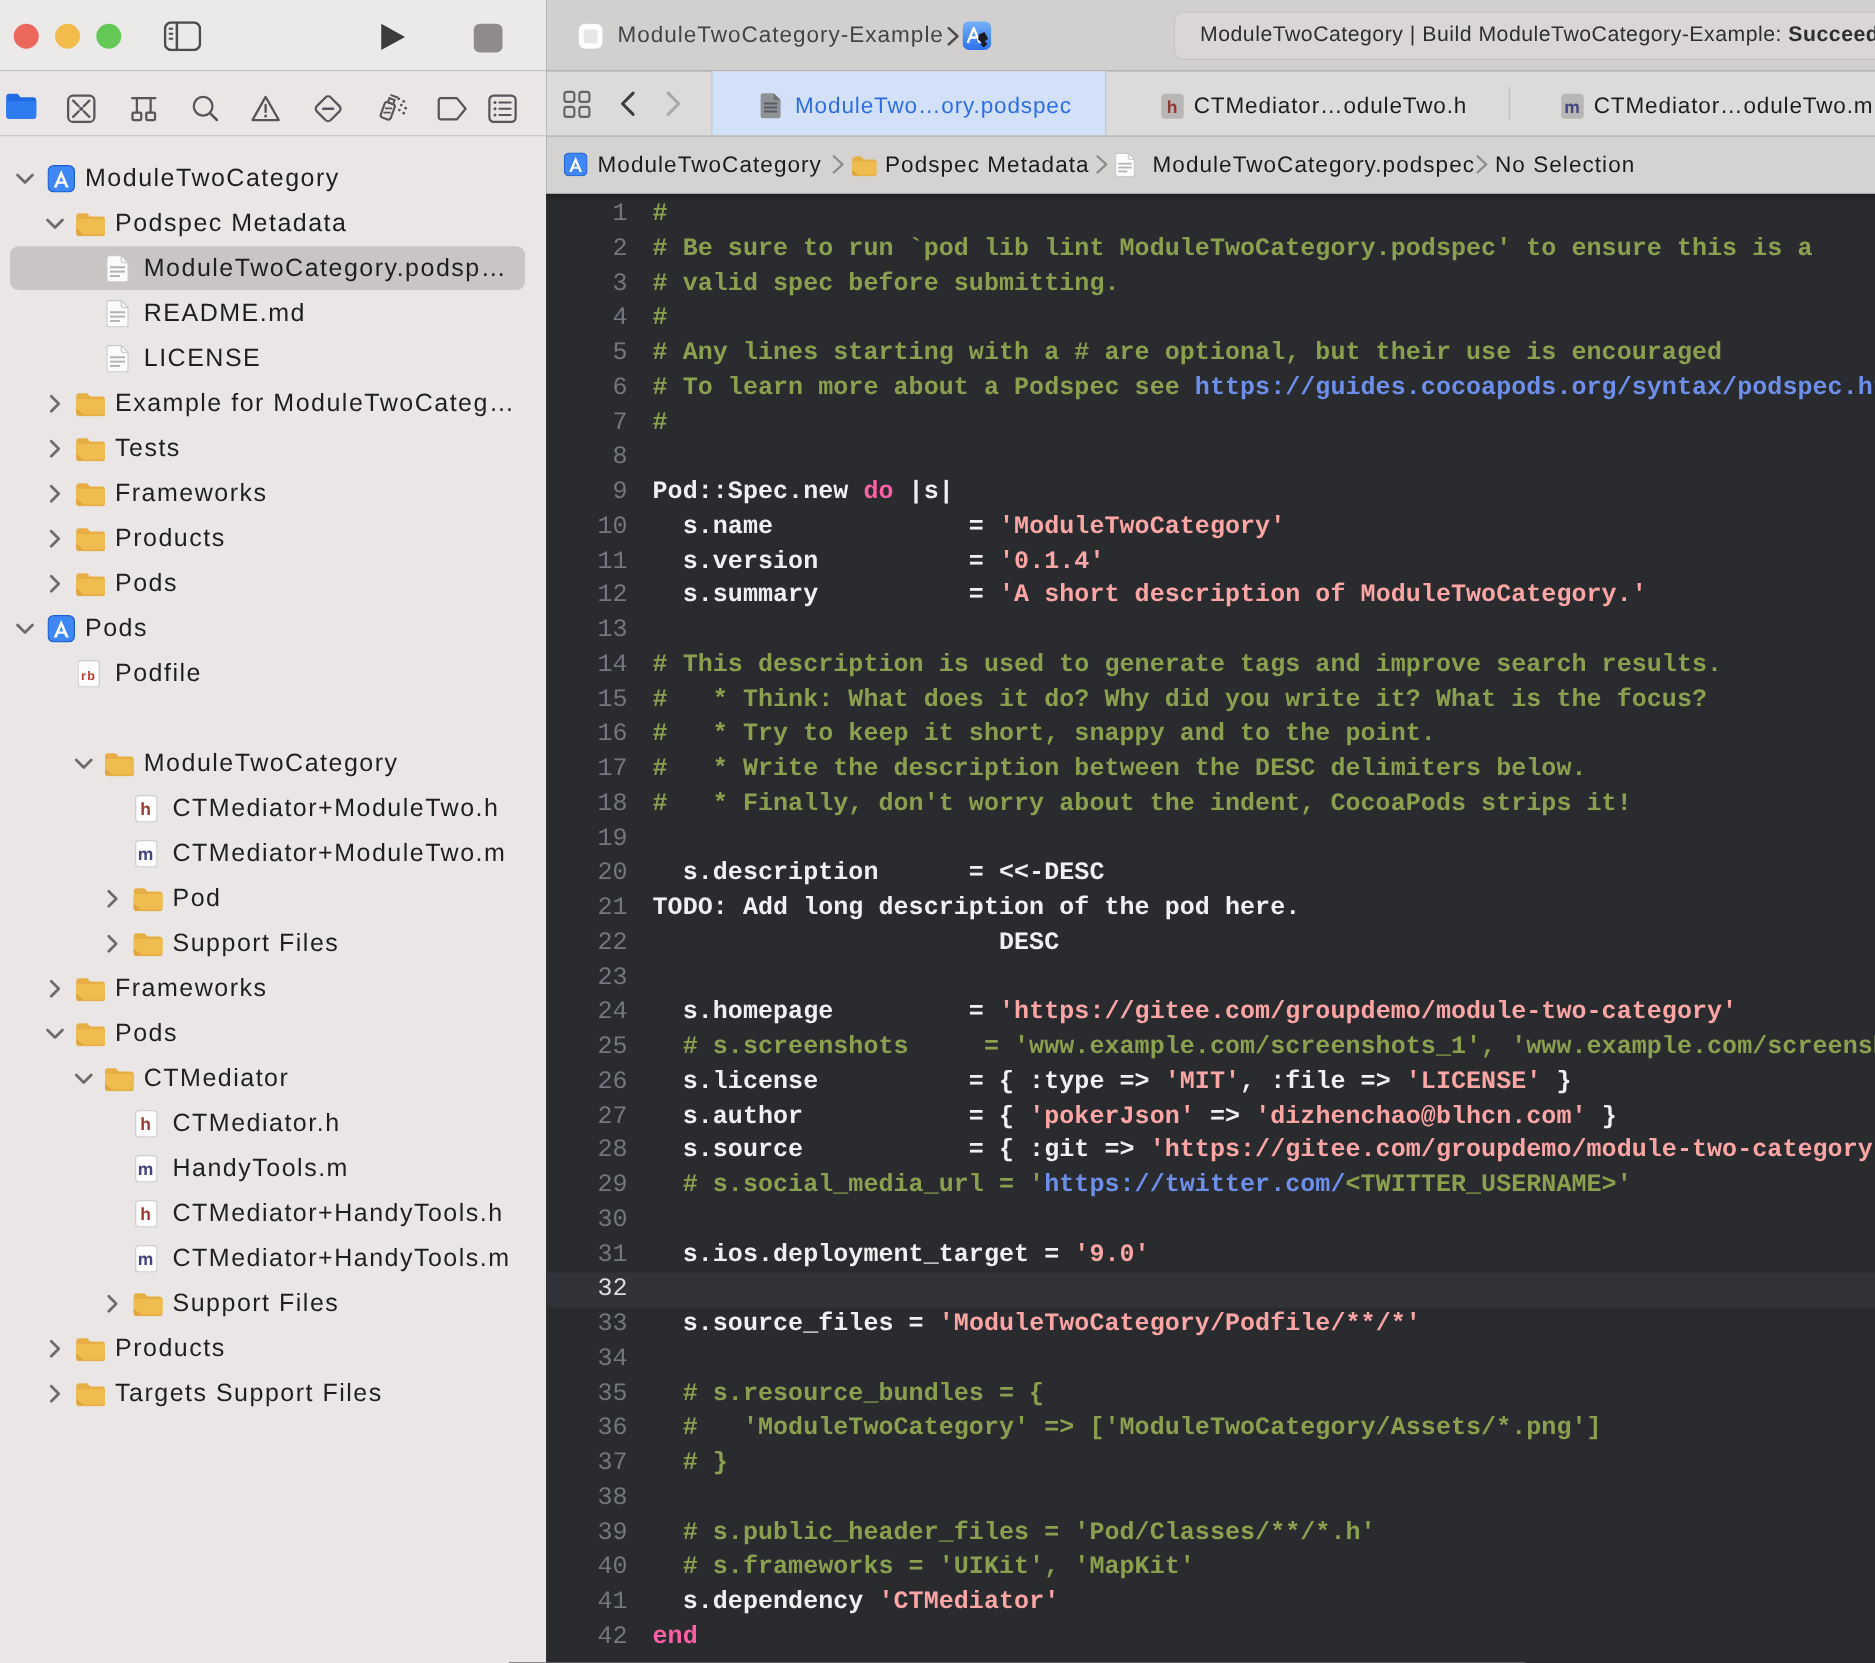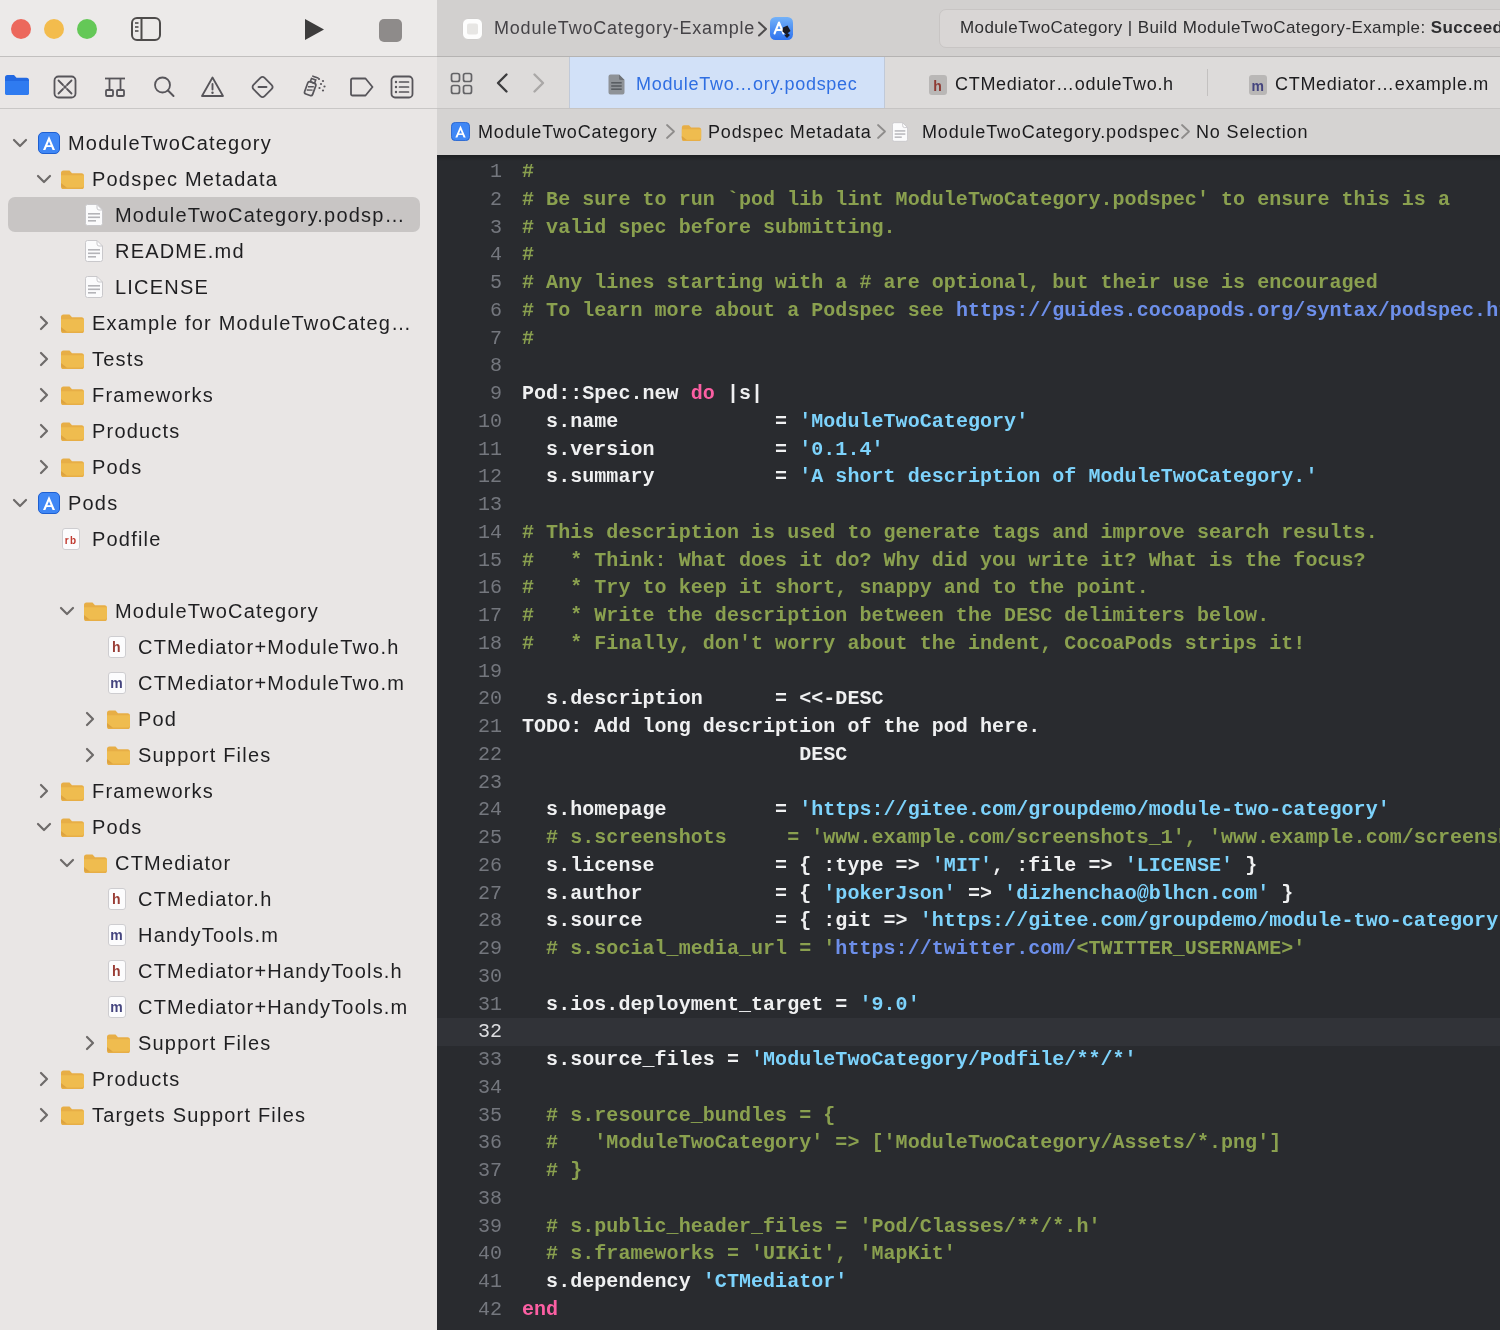--- a/index.html
+++ b/index.html
@@ -18,21 +18,21 @@
 #tabbar { position:absolute; left:0; top:57px; width:1063px; height:52px; background:#dddbda; border-bottom:1px solid #c6c4c3; font-size:18px; letter-spacing:0.7px; }
 .tab { position:absolute; top:0; height:51px; padding-top:4px; display:flex; align-items:center; justify-content:center; color:#1d1d1f; white-space:nowrap; }
 #jumpbar { position:absolute; left:0; top:109px; width:1063px; height:46px; background:#d5d3d2; }
 .jlbl { font-size:18px; letter-spacing:0.85px; color:#1b1b1d; top:50%; transform:translateY(-50%); white-space:nowrap; }
 #editor { position:absolute; left:0; top:155px; width:1063px; height:1175px; background:#292b2f; overflow:hidden; }
 pre { font-family:"Liberation Mono", monospace; }
 #gutter { position:absolute; top:3px; left:0; width:65px; text-align:right; font-size:20px; line-height:27.75px; color:#74777e; }
 #gutter .hl { color:#dcdde0; }
 #code { position:absolute; top:3px; left:85px; font-size:20px; letter-spacing:0.05px; line-height:27.75px; color:#eff0f1; font-weight:bold; }
 #code .c { color:#8aa04f; }
-#code .s { color:#7dd3fc; }
+#code .s { color:#fca5a5; }
 #code .k { color:#fc5fa3; }
 #code .u { color:#6d8fea; }
 #curline { position:absolute; left:0; top:863px; width:1063px; height:28px; background:#313338; }
 </style>
 </head>
 <body>
 <div id="tlbarL">
   <div class="tl" style="left:11px;background:#ec685c;"></div>
   <div class="tl" style="left:44px;background:#f3bc4d;"></div>
   <div class="tl" style="left:77px;background:#64c857;"></div>
@@ -518,21 +518,21 @@
 <text x="10" y="16.5" font-family="Liberation Sans, sans-serif" font-size="14" font-weight="bold" fill="#8e3a33" text-anchor="middle">h</text>
 </svg>
         <span>CTMediator…oduleTwo.h</span>
       </div>
 <div class="abs" style="left:770px;top:12px;width:1px;height:27px;background:#c3c1c0;"></div>
 <div class="tab" style="left:771px;width:292px;justify-content:flex-start;padding-left:40px;">
         <svg width="20" height="22" viewBox="0 0 20 22" style="margin-right:7px">
 <rect x="1" y="1" width="18" height="20" rx="3" fill="#b9b7b6"></rect>
 <text x="10" y="16.5" font-family="Liberation Sans, sans-serif" font-size="14" font-weight="bold" fill="#44447e" text-anchor="middle">m</text>
 </svg>
-        <span>CTMediator…example.m</span>
+        <span>CTMediator…oduleTwo.m</span>
       </div>
   </div>
   <div id="jumpbar">
 <svg class="abs" style="left:14px;top:13px" width="19" height="19" viewBox="0 0 22 22">
 <rect x="0.5" y="0.5" width="21" height="21" rx="4.5" fill="#3f87f5"></rect>
 <rect x="0.5" y="0.5" width="21" height="21" rx="4.5" fill="none" stroke="#1e5fd0" stroke-width="1"></rect>
 <path d="M11 4 L17 18 H14.6 L11 9.2 L7.4 18 H5 Z" fill="#ffffff"></path>
 <rect x="7.5" y="13.2" width="7" height="1.8" fill="#ffffff"></rect>
 </svg>
 <div class="abs jlbl" style="left:41px;">ModuleTwoCategory</div>

